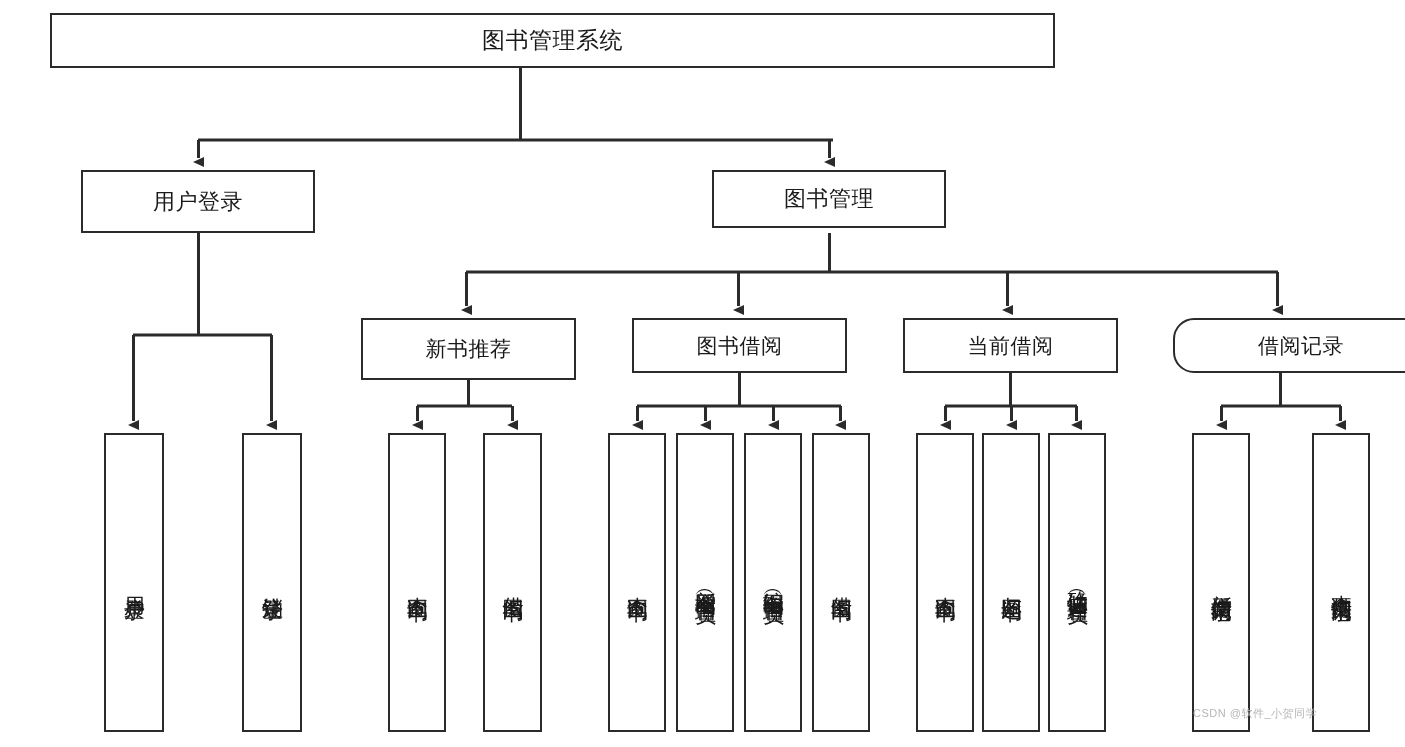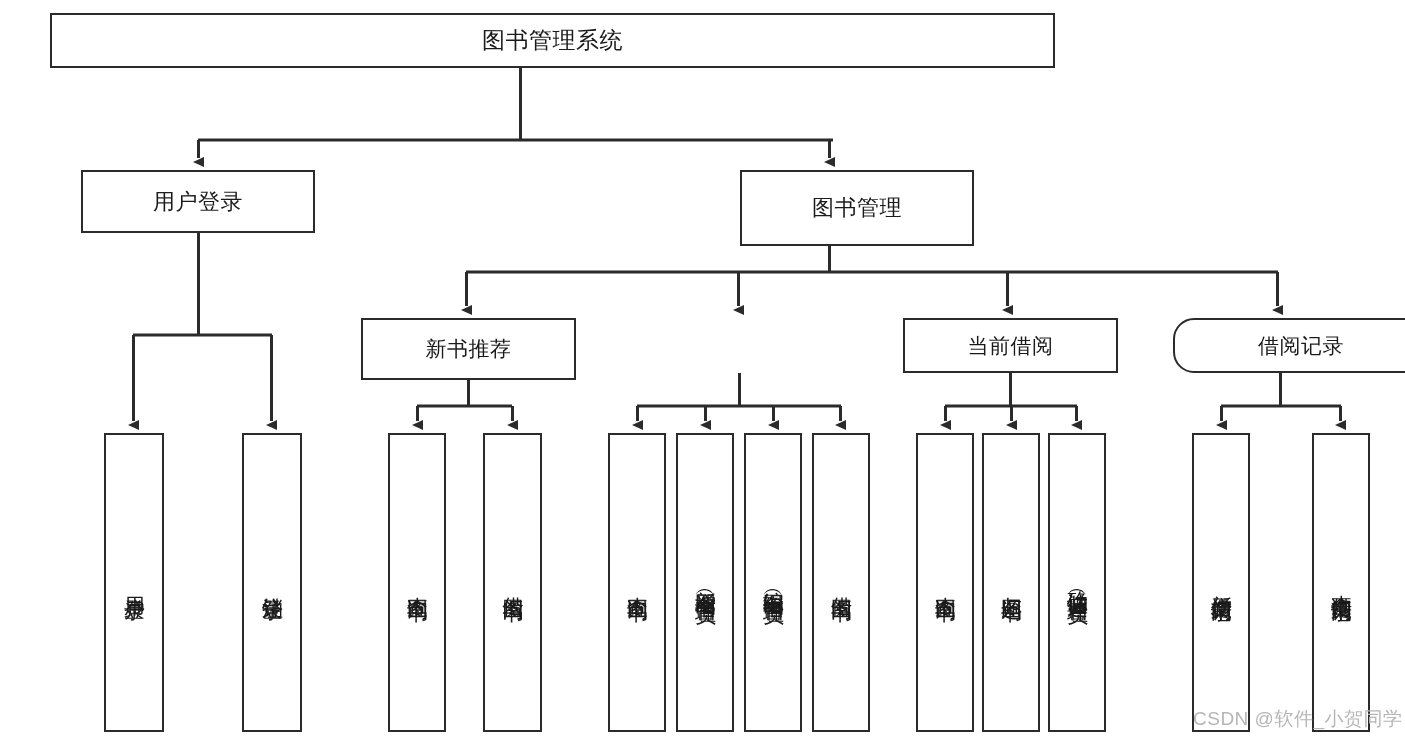--- a/index.html
+++ b/index.html
@@ -52,21 +52,21 @@
     font-size: 21px;
     line-height: 1.28;
     letter-spacing: 1.5px;
     white-space: nowrap;
   }
   .node-leaf.tall .label {
     letter-spacing: 2px;
   }
   .watermark {
     position: absolute;
-    font-size: 19px;
+    font-size: 11px;
     color: #b6b6b6;
     white-space: nowrap;
     letter-spacing: 0.5px;
   }
 </style>
 </head>
 <body>
 
 <div id="canvas">
 
@@ -120,26 +120,29 @@
     </g>
   </svg>
 
   <div class="node node-root" style="left:18px; top:13px; width:1005px; height:55px;margin-left:32px;">
     <span class="label">图书管理系统</span>
   </div>
 
   <div class="node node-l1" style="left:81px; top:170px; width:234px; height:63px;">
     <span class="label">用户登录</span>
   </div>
-  <div class="node node-l1" style="left:712px; top:170px; width:234px; height:76px;margin-left:28px;">
+  <div class="node node-l1" style="left:712px; top:170px; width:234px; height:58px;">
     <span class="label">图书管理</span>
   </div>
 
   <div class="node node-l2" style="left:361px; top:318px; width:215px; height:62px;">
     <span class="label">新书推荐</span>
+  </div>
+  <div class="node node-l2" style="left:632px; top:318px; width:215px; height:55px;">
+    <span class="label">图书借阅</span>
   </div>
   <div class="node node-l2" style="left:903px; top:318px; width:215px; height:55px;">
     <span class="label">当前借阅</span>
   </div>
   <div class="node node-l2" style="left:1173px; top:318px; width:256px; height:55px;border-radius:21px;">
     <span class="label">借阅记录</span>
   </div>
 
   <div class="node node-leaf" style="left:104px; top:433px; width:60px; height:299px;">
     <span class="label">用户登录</span>

